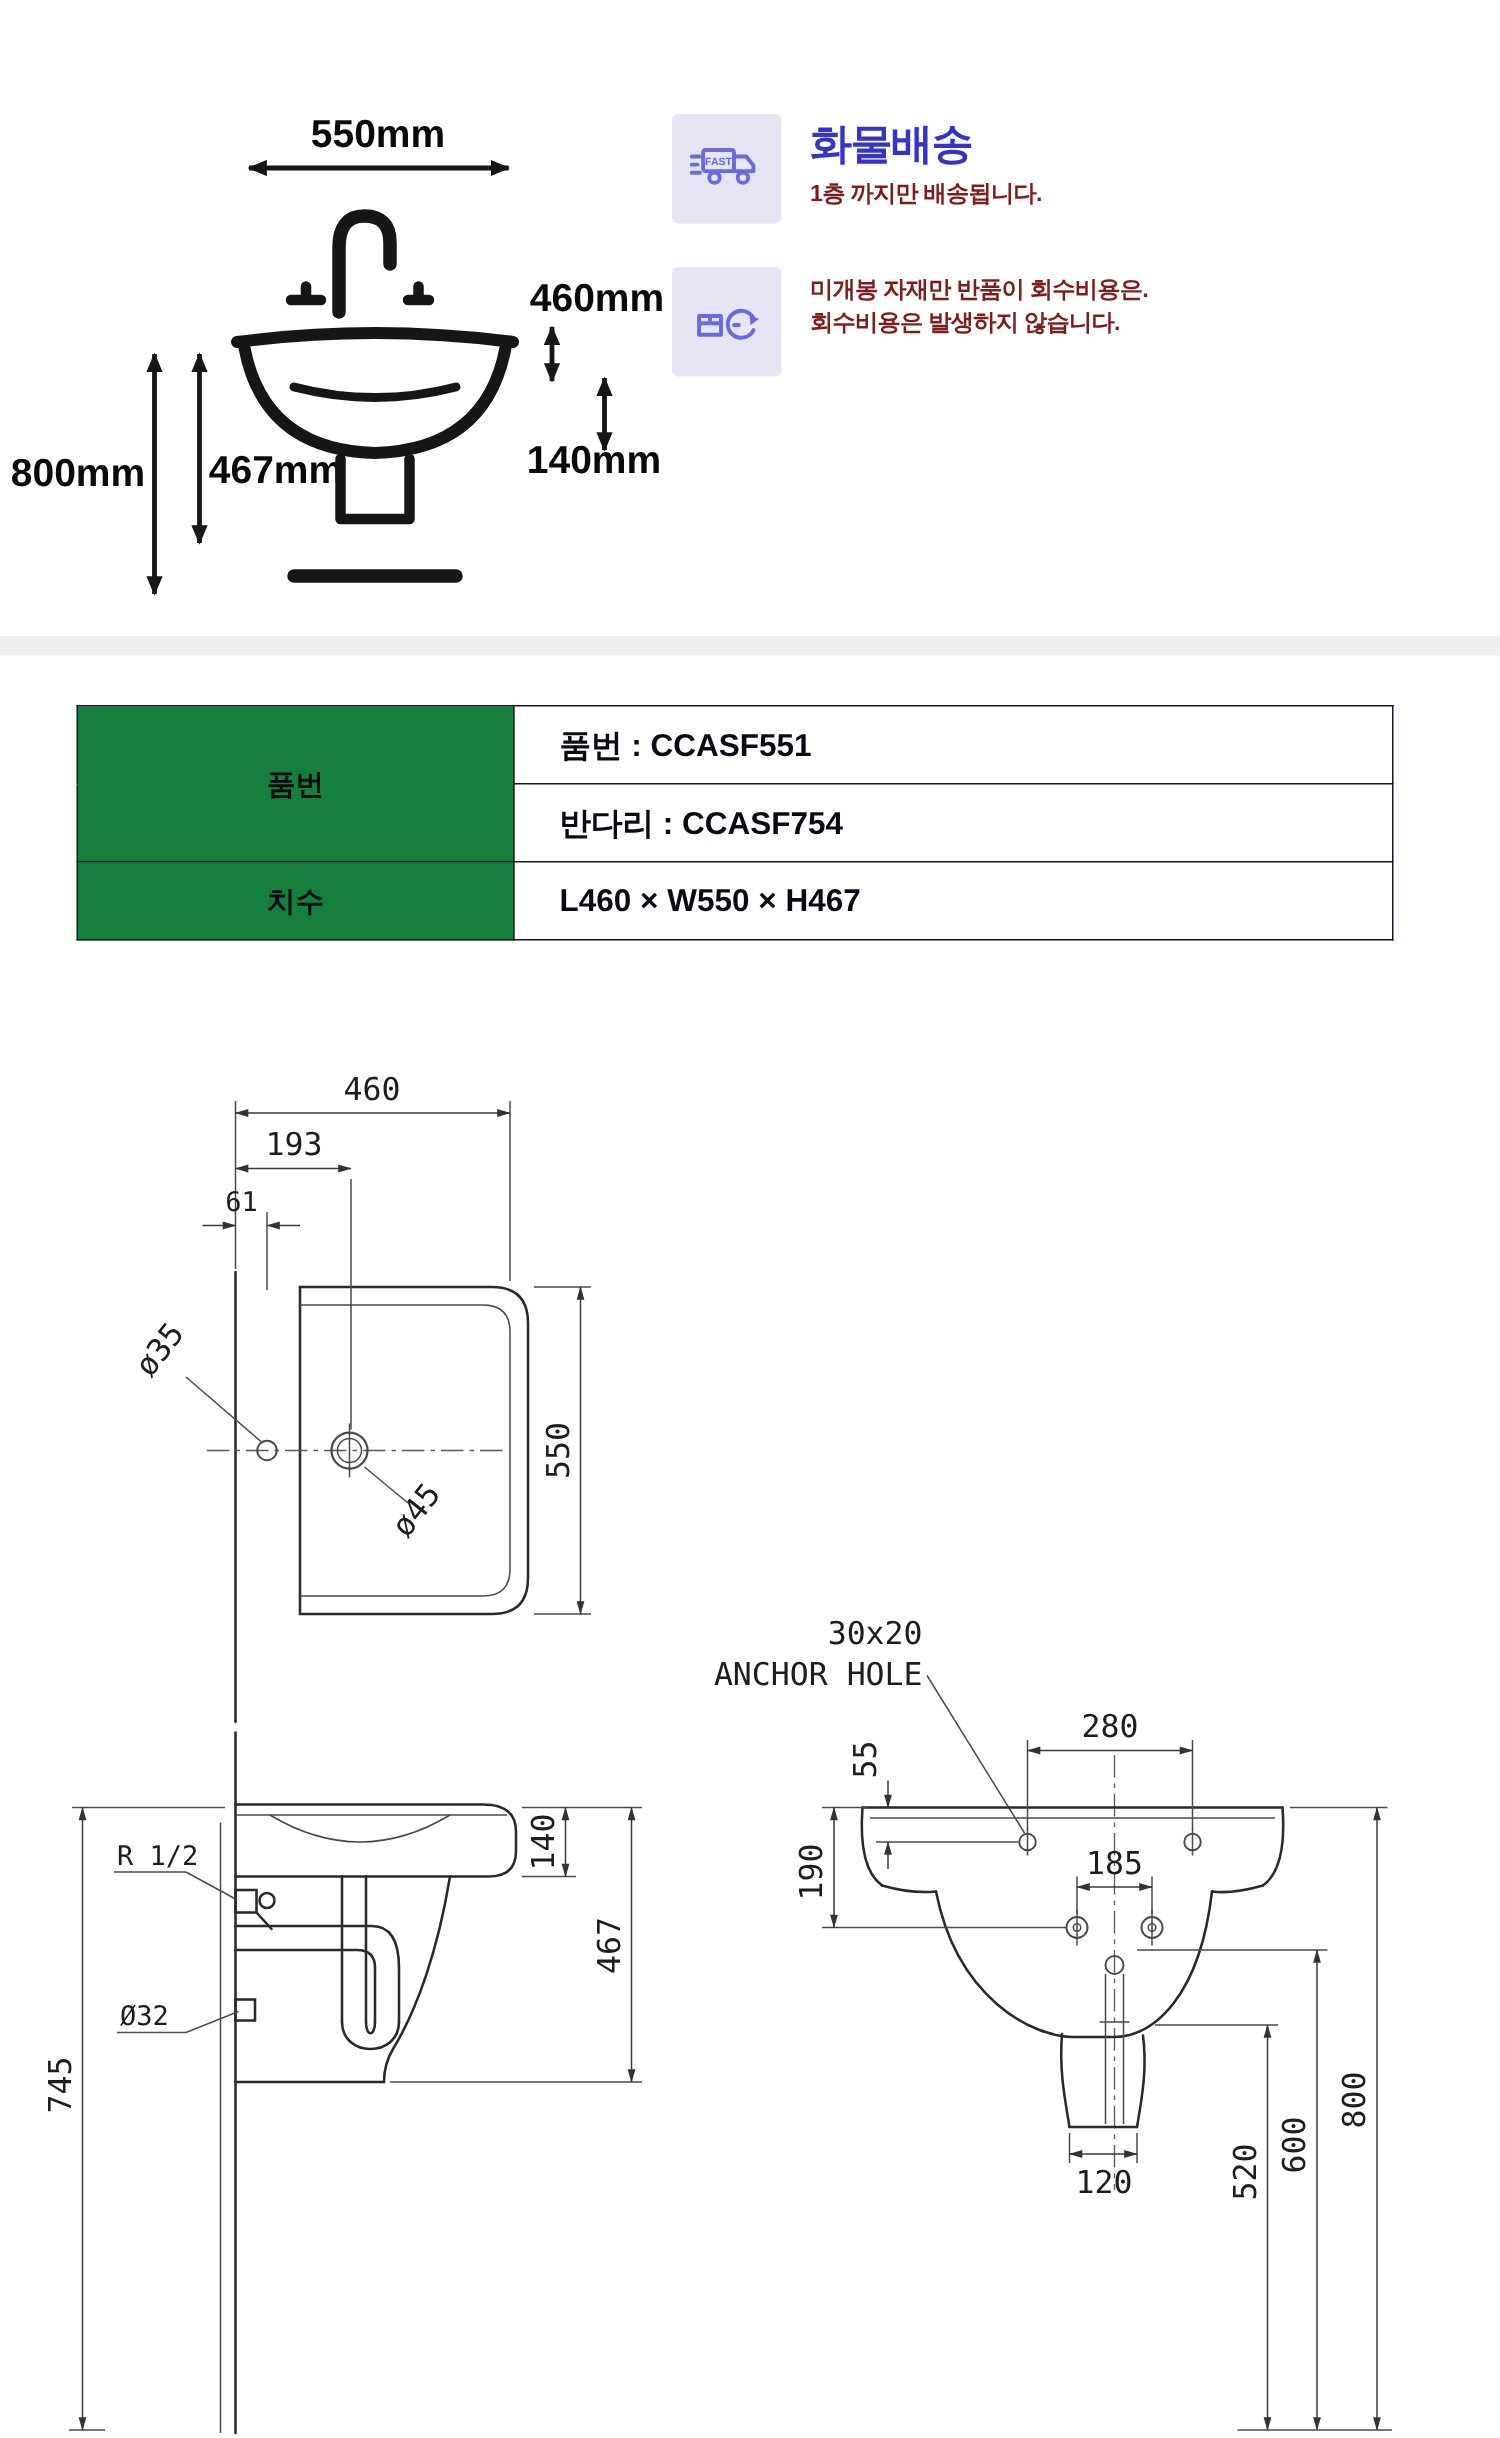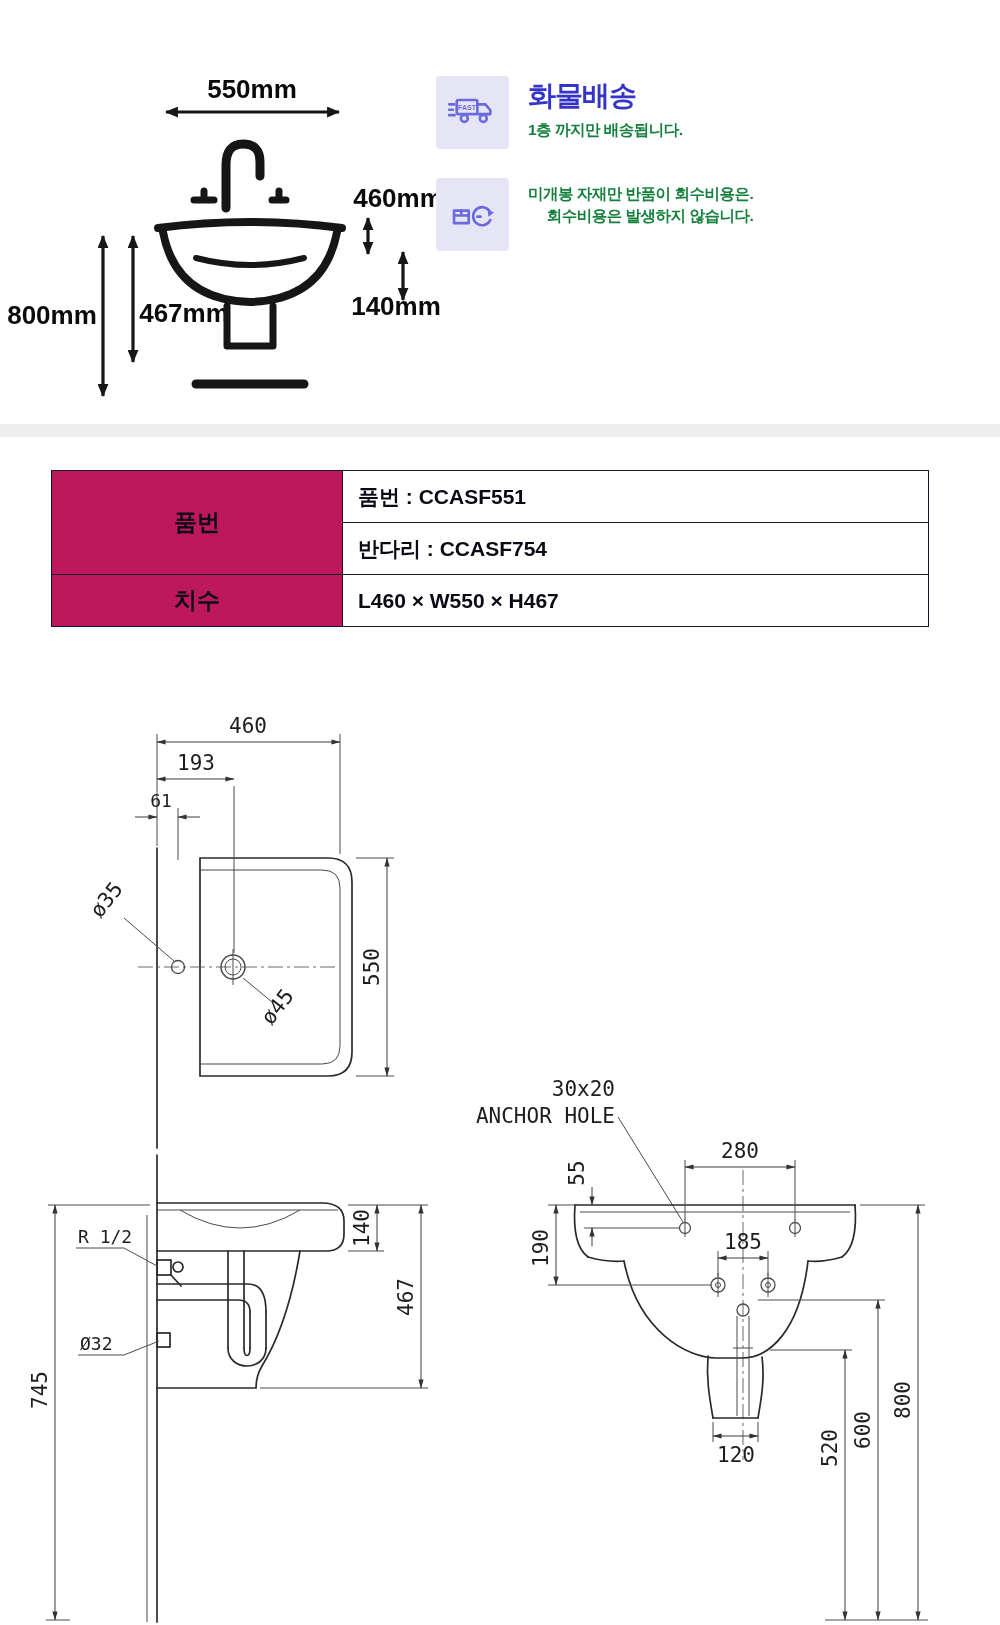--- a/index.html
+++ b/index.html
@@ -2,35 +2,35 @@
 <html><head>
 <meta charset="utf-8">
 <style>
   html,body{margin:0;padding:0;}
   body{width:1000px;background:#ffffff;font-family:"Liberation Sans",sans-serif;}
   .page{position:relative;width:1000px;height:1625px;background:#fff;overflow:hidden;}
 
   
   .hero{position:absolute;left:0;top:0;width:1000px;height:388px;}
   .sink-fig{position:absolute;left:0;top:10px;width:460px;height:400px;}
-  .features{position:absolute;left:436px;top:76px;width:534px;display:flex;flex-direction:column;gap:29px;}
+  .features{position:absolute;left:448px;top:76px;width:534px;display:flex;flex-direction:column;gap:29px;}
   .feature{display:flex;gap:19px;align-items:flex-start;}
   .f-icon{width:73px;height:73px;border-radius:4px;background:#e5e5f6;display:flex;align-items:center;justify-content:center;flex:0 0 73px;}
   .f-body{padding-top:1px;}
   .f-title{font-size:28px;font-weight:bold;color:#3434cb;letter-spacing:-1px;}
-  .f-sub{font-size:15.5px;font-weight:bold;color:#15803d;margin-top:5px;letter-spacing:-0.5px;line-height:1.35;text-align:right;}
+  .f-sub{font-size:15.5px;font-weight:bold;color:#7f1d1d;margin-top:5px;letter-spacing:-0.5px;line-height:1.35;}
 
   .divider{position:absolute;left:0;top:424px;width:1000px;height:13px;background:#eeeeef;}
 
   
   .spec{position:absolute;left:51px;top:470px;width:878px;}
   table.spec-table{border-collapse:collapse;width:100%;}
   .spec-table td{border:1.6px solid #14142a;height:49px;font-weight:bold;color:#0a0a14;}
-  .spec-table td.lbl{width:288px;background:#be185d;text-align:center;font-size:23px;}
-  .spec-table td.val{padding-left:15px;font-size:21px;}
+  .spec-table td.lbl{width:288px;background:#15803d;text-align:center;font-size:19px;}
+  .spec-table td.val{padding-left:30px;font-size:21px;}
 
   
   .drawings{position:absolute;left:0;top:700px;width:905px;height:925px;}
   .drawings svg{display:block;}
   .out{stroke:#2a2a2a;stroke-width:1.7;fill:none;stroke-linecap:round;}
   .thin{stroke:#4a4a4a;stroke-width:1;fill:none;}
   .cl{stroke:#5a5a5a;stroke-width:0.9;fill:none;stroke-dasharray:15 4 3 4;}
   .dim{stroke:#3a3a3a;stroke-width:1;fill:none;marker-start:url(#arr);marker-end:url(#arr);}
   .dimE{stroke:#3a3a3a;stroke-width:1;fill:none;marker-end:url(#arr);}
   .dtext{font-family:"DejaVu Sans Mono",monospace;font-size:21px;fill:#1d1d1d;}

